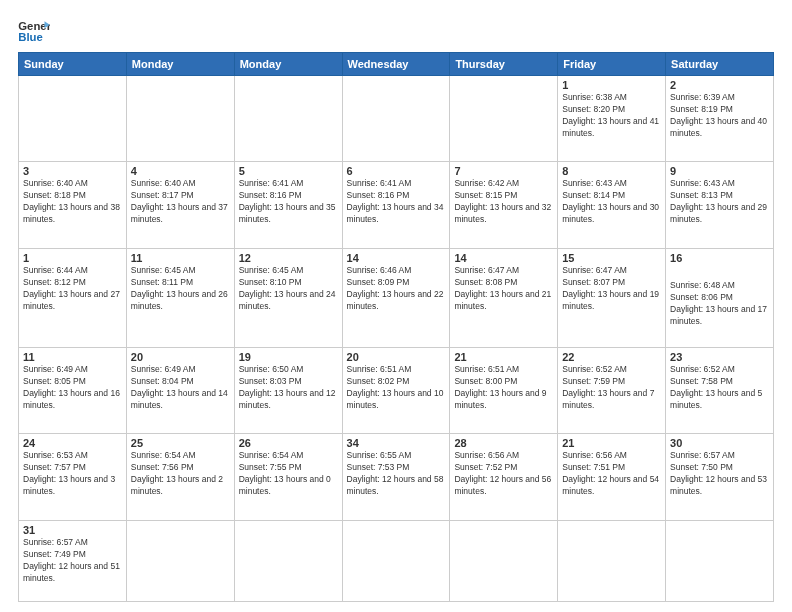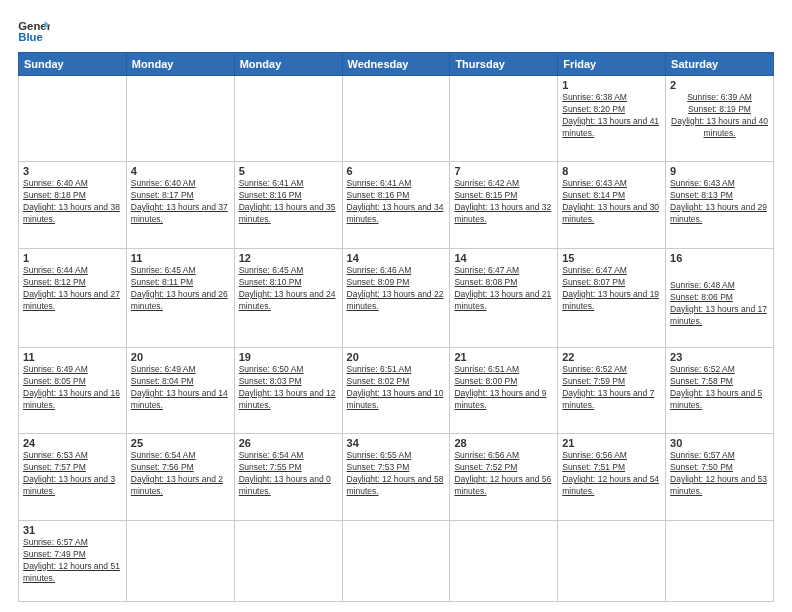--- a/index.html
+++ b/index.html
@@ -78,21 +78,20 @@
     .day-num {
       font-weight: bold;
       font-size: 11px;
       margin-bottom: 1px;
       display: block;
     }
     .day-info {
       font-size: 8.5px;
       line-height: 1.4;
       color: #333;
-      text-decoration: underline;
     }
   </style>
 </head>
 <body>
 
 <div class="page">
   <div class="header">
     <div class="logo">
       <svg class="logo-icon" viewBox="0 0 36 32">
         <text x="0" y="16" font-size="13" font-weight="bold" fill="#333" font-family="Arial">General</text>
@@ -131,21 +130,21 @@
           <td class="empty"></td>
           <td class="empty"></td>
           <td>
             <span class="day-num">1</span>
             <div class="day-info" style="white-space: pre-line;">Sunrise: 6:38 AM
 Sunset: 8:20 PM
 Daylight: 13 hours and 41 minutes.</div>
           </td>
           <td>
             <span class="day-num">2</span>
-            <div class="day-info" style="white-space: pre-line; text-align: center;">Sunrise: 6:39 AM
+            <div class="day-info" style="white-space: pre-line;">Sunrise: 6:39 AM
 Sunset: 8:19 PM
 Daylight: 13 hours and 40 minutes.</div>
           </td>
         </tr>
         <tr>
           <td>
             <span class="day-num">3</span>
             <div class="day-info" style="white-space: pre-line;">Sunrise: 6:40 AM
 Sunset: 8:18 PM
 Daylight: 13 hours and 38 minutes.</div>

